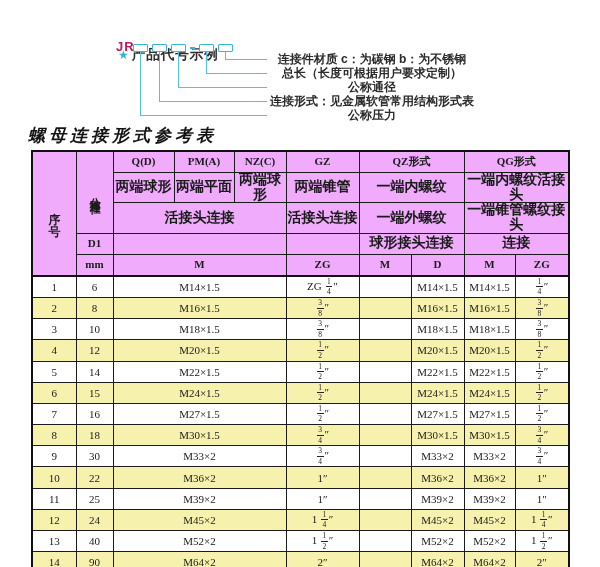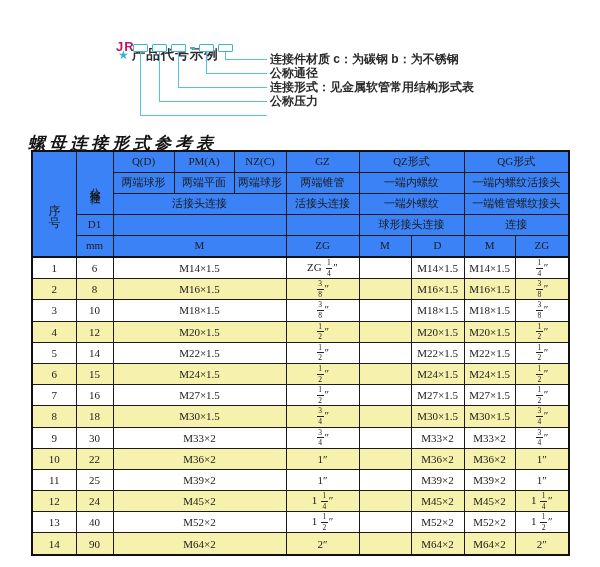--- a/index.html
+++ b/index.html
@@ -13,48 +13,48 @@
   .diag-title{position:absolute;left:118px;top:18px;font-size:13.5px;font-weight:bold;color:#2b2b2b;letter-spacing:1px;margin-top:28px;}
   .diag-title .star{color:#2fb3d9;margin-right:2px;font-size:12px;}
   .code-line{position:absolute;left:116px;top:39px;font-size:13px;font-weight:bold;color:#be185d;letter-spacing:1px;text-align:right;}
   .boxes{position:absolute;left:133px;top:44px;display:flex;align-items:center;}
   .code-box{width:13px;height:6px;border:1.5px solid #3ab5d8;border-radius:1px;background:#fff;margin-right:4px;}
   .code-dash{width:5px;height:2px;background:#3ab5d8;margin-right:4px;}
   .conn{position:absolute;background:#54c2dc;}
   .conn.v{width:1px;}
   .conn.h{height:1px;}
   .diag-labels{position:absolute;left:270px;top:52px;}
-  .diag-label{font-size:12px;line-height:14px;font-weight:bold;color:#2b2b2b;white-space:nowrap;}
+  .diag-label{font-size:12px;line-height:14px;font-weight:bold;color:#2b2b2b;white-space:nowrap;text-align:center;}
   
   .table-title{
     position:absolute;left:28px;top:124px;font-size:17px;font-weight:bold;font-style:italic;
-    color:#141414;letter-spacing:4px;font-family:"Liberation Serif","DejaVu Serif",serif;margin-top:8px;
+    color:#141414;letter-spacing:4px;font-family:"Liberation Serif","DejaVu Serif",serif;
   }
   
   table.ref{
     position:absolute;left:31px;top:150px;width:537px;
     border-collapse:collapse;table-layout:fixed;
     font-family:"Liberation Serif","DejaVu Serif",serif;
     font-size:11px;color:#1a1a1a;
   }
   table.ref th, table.ref td{
     border:1px solid #1b1b1b;text-align:center;vertical-align:middle;
     padding:0 1px;overflow:hidden;
   }
   table.ref{border:2px solid #111;}
-  table.ref thead th{background:#3b82f6;font-weight:normal;height:20px;line-height:1.05;}
+  table.ref thead th{background:#f0abfc;font-weight:bold;height:20px;line-height:1.05;}
   table.ref thead{border-bottom:2px solid #111;}
   table.ref tbody td{height:20.2px;background:#ffffff;}
   table.ref tbody tr:nth-child(even) td{background:#f6f1ac;}
   .v-text{
     writing-mode:vertical-rl;text-orientation:upright;
     display:inline-block;letter-spacing:14px;padding-top:10px;font-size:12px;
   }
   .v-text.small{letter-spacing:2px;padding-top:2px;font-size:11px;}
-  .zh{font-size:11px;}
+  .zh{font-size:14px;}
   .frac{display:inline-block;text-align:center;vertical-align:middle;line-height:1;font-size:7.5px;margin:0 1px;}
   .frac .fn{display:block;border-bottom:1px solid #222;padding:0 1.5px 1px;}
   .frac .fd{display:block;padding-top:1px;}
 </style>
 </head>
 <body>
 
 <div class="diagram">
   <div class="diag-title"><span class="star">★</span><span>产品代号示例</span></div>
   <div class="code-line">JR</div>
@@ -72,20 +72,21 @@
   <div class="conn v" style="left:206px;top:52px;height:21px;"></div>
   <div class="conn h" style="left:206px;top:73px;width:61px;"></div>
   <div class="conn v" style="left:178px;top:52px;height:35px;"></div>
   <div class="conn h" style="left:178px;top:87px;width:89px;"></div>
   <div class="conn v" style="left:159px;top:52px;height:49px;"></div>
   <div class="conn h" style="left:159px;top:101px;width:108px;"></div>
   <div class="conn v" style="left:140px;top:52px;height:63px;"></div>
   <div class="conn h" style="left:140px;top:115px;width:127px;"></div>
   <div class="diag-labels">
     <div class="diag-label">连接件材质  c：为碳钢  b：为不锈钢</div>
+    <div class="diag-label">总长（长度可根据用户要求定制）</div>
     <div class="diag-label">公称通径</div>
     <div class="diag-label">连接形式：见金属软管常用结构形式表</div>
     <div class="diag-label">公称压力</div>
   </div>
 </div>
 
 <div class="table-title">螺母连接形式参考表</div>
 
 <table class="ref">
   <colgroup>

